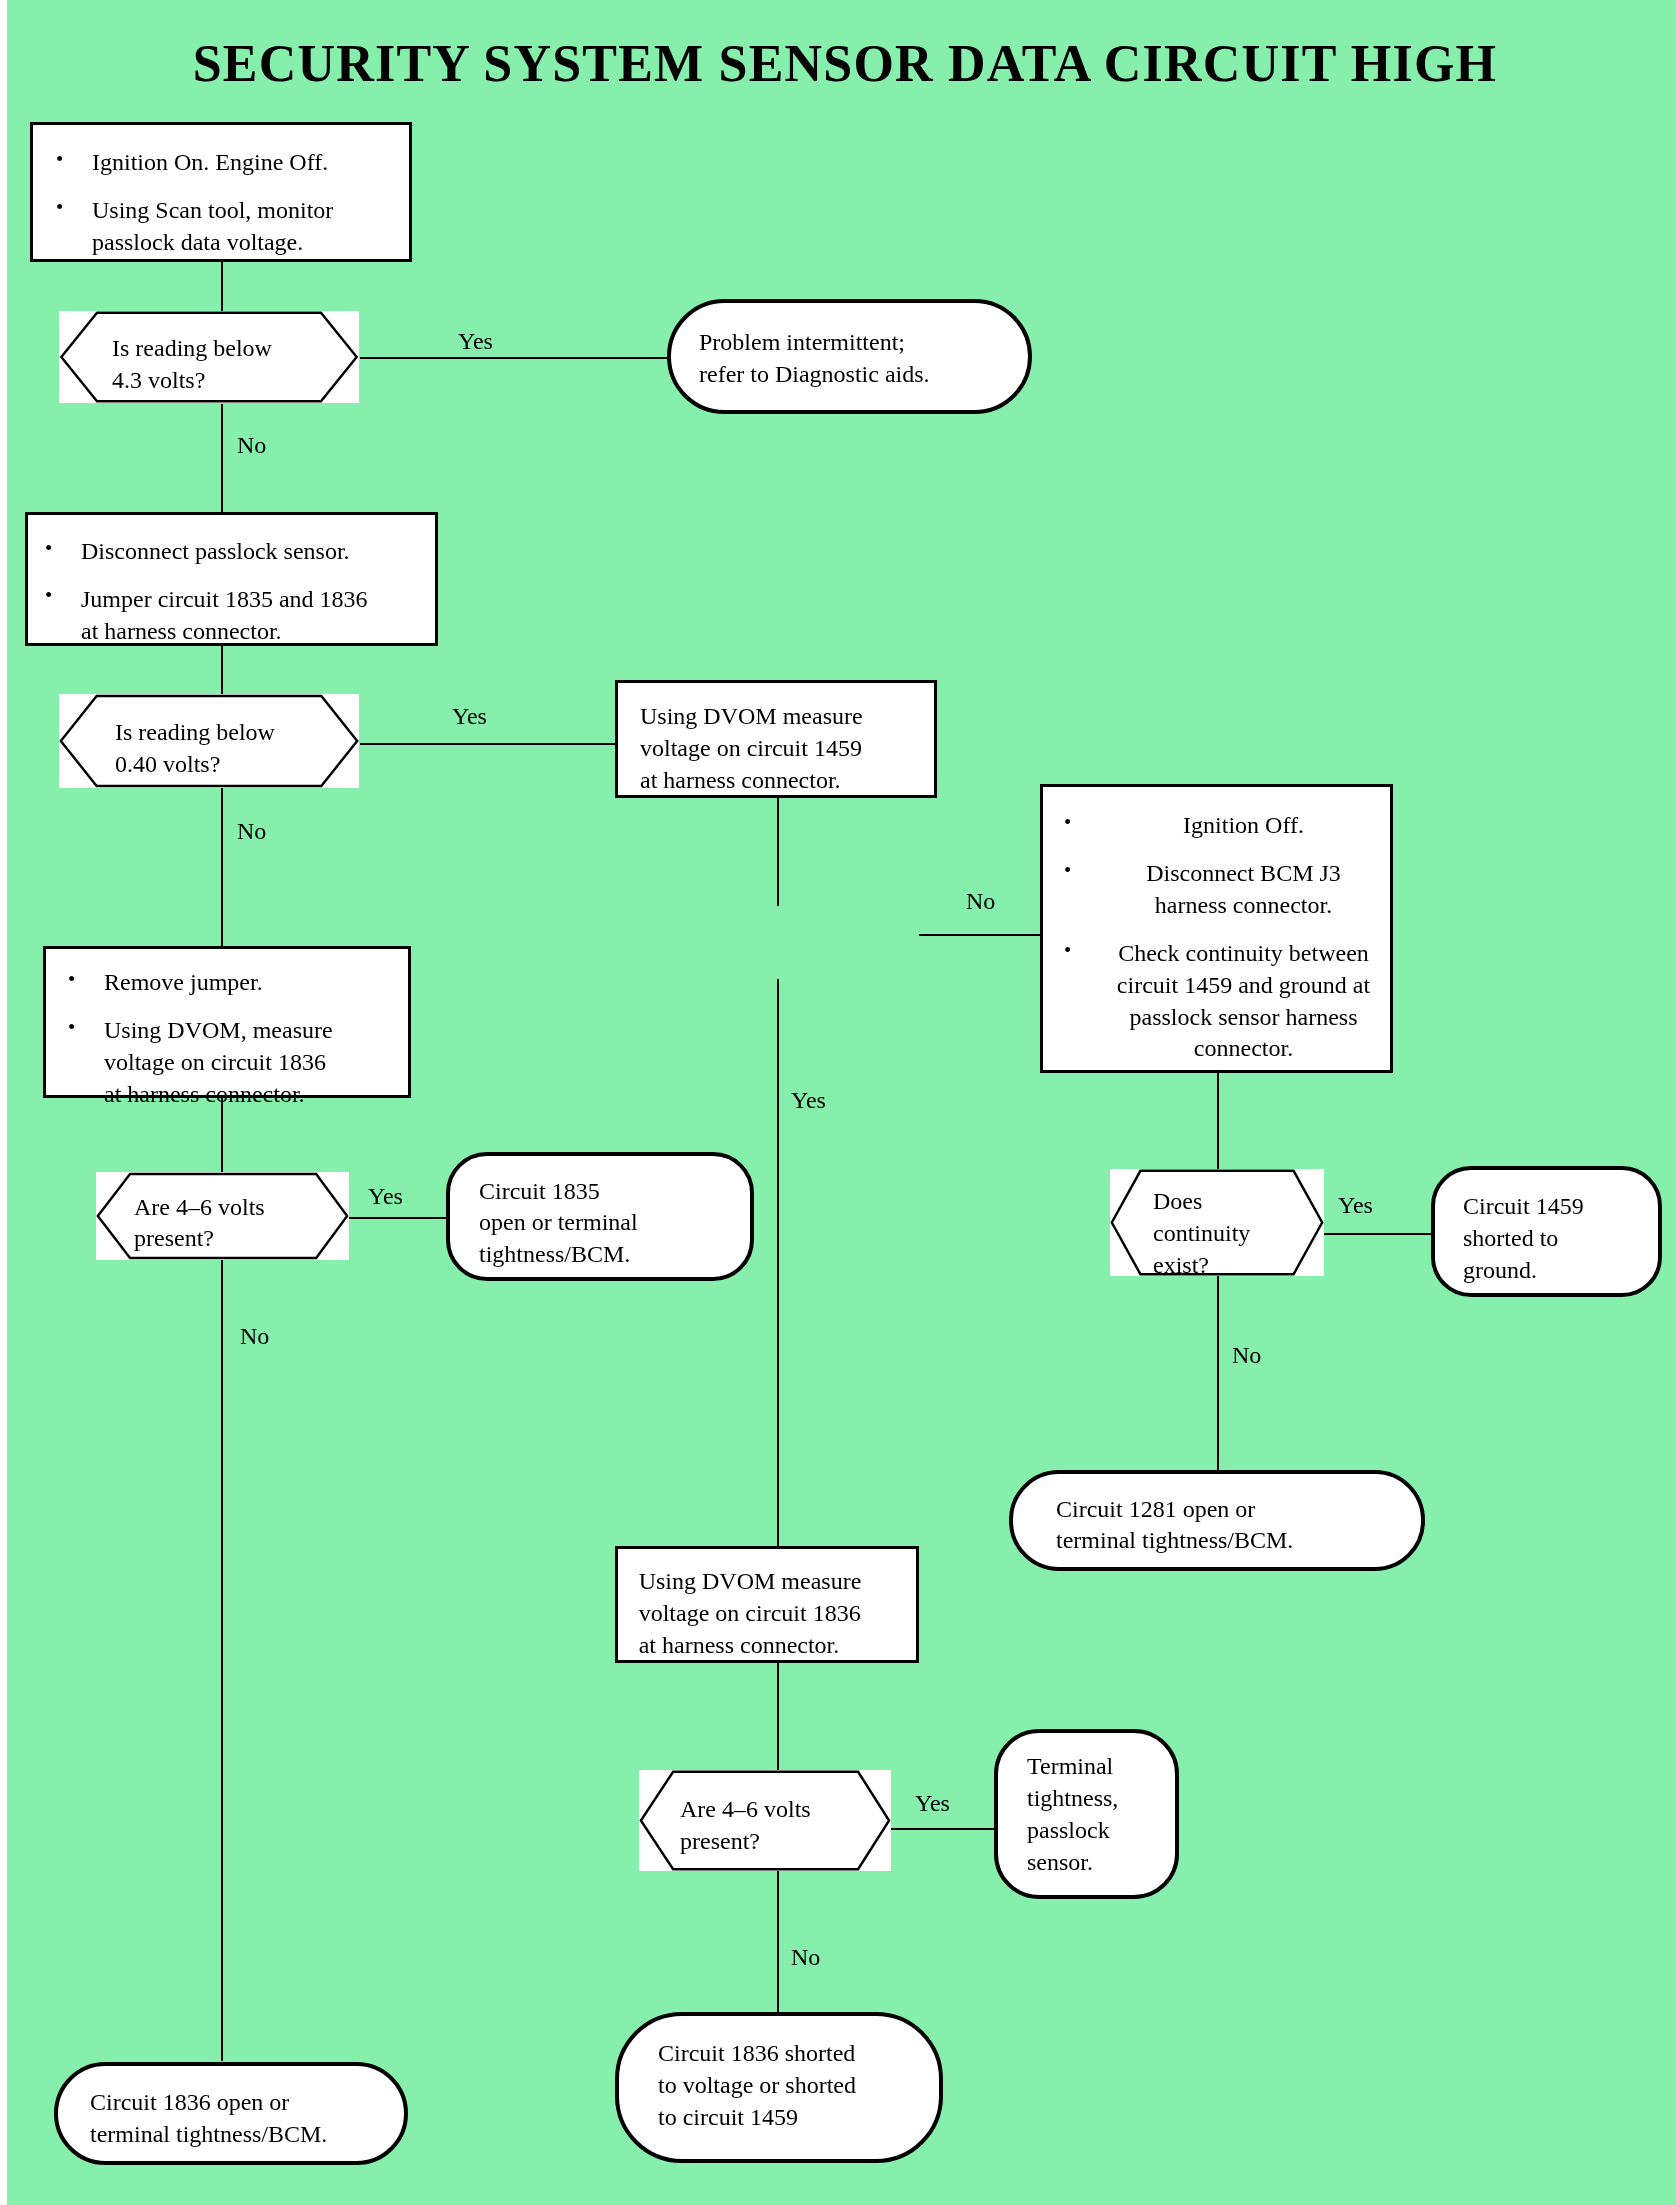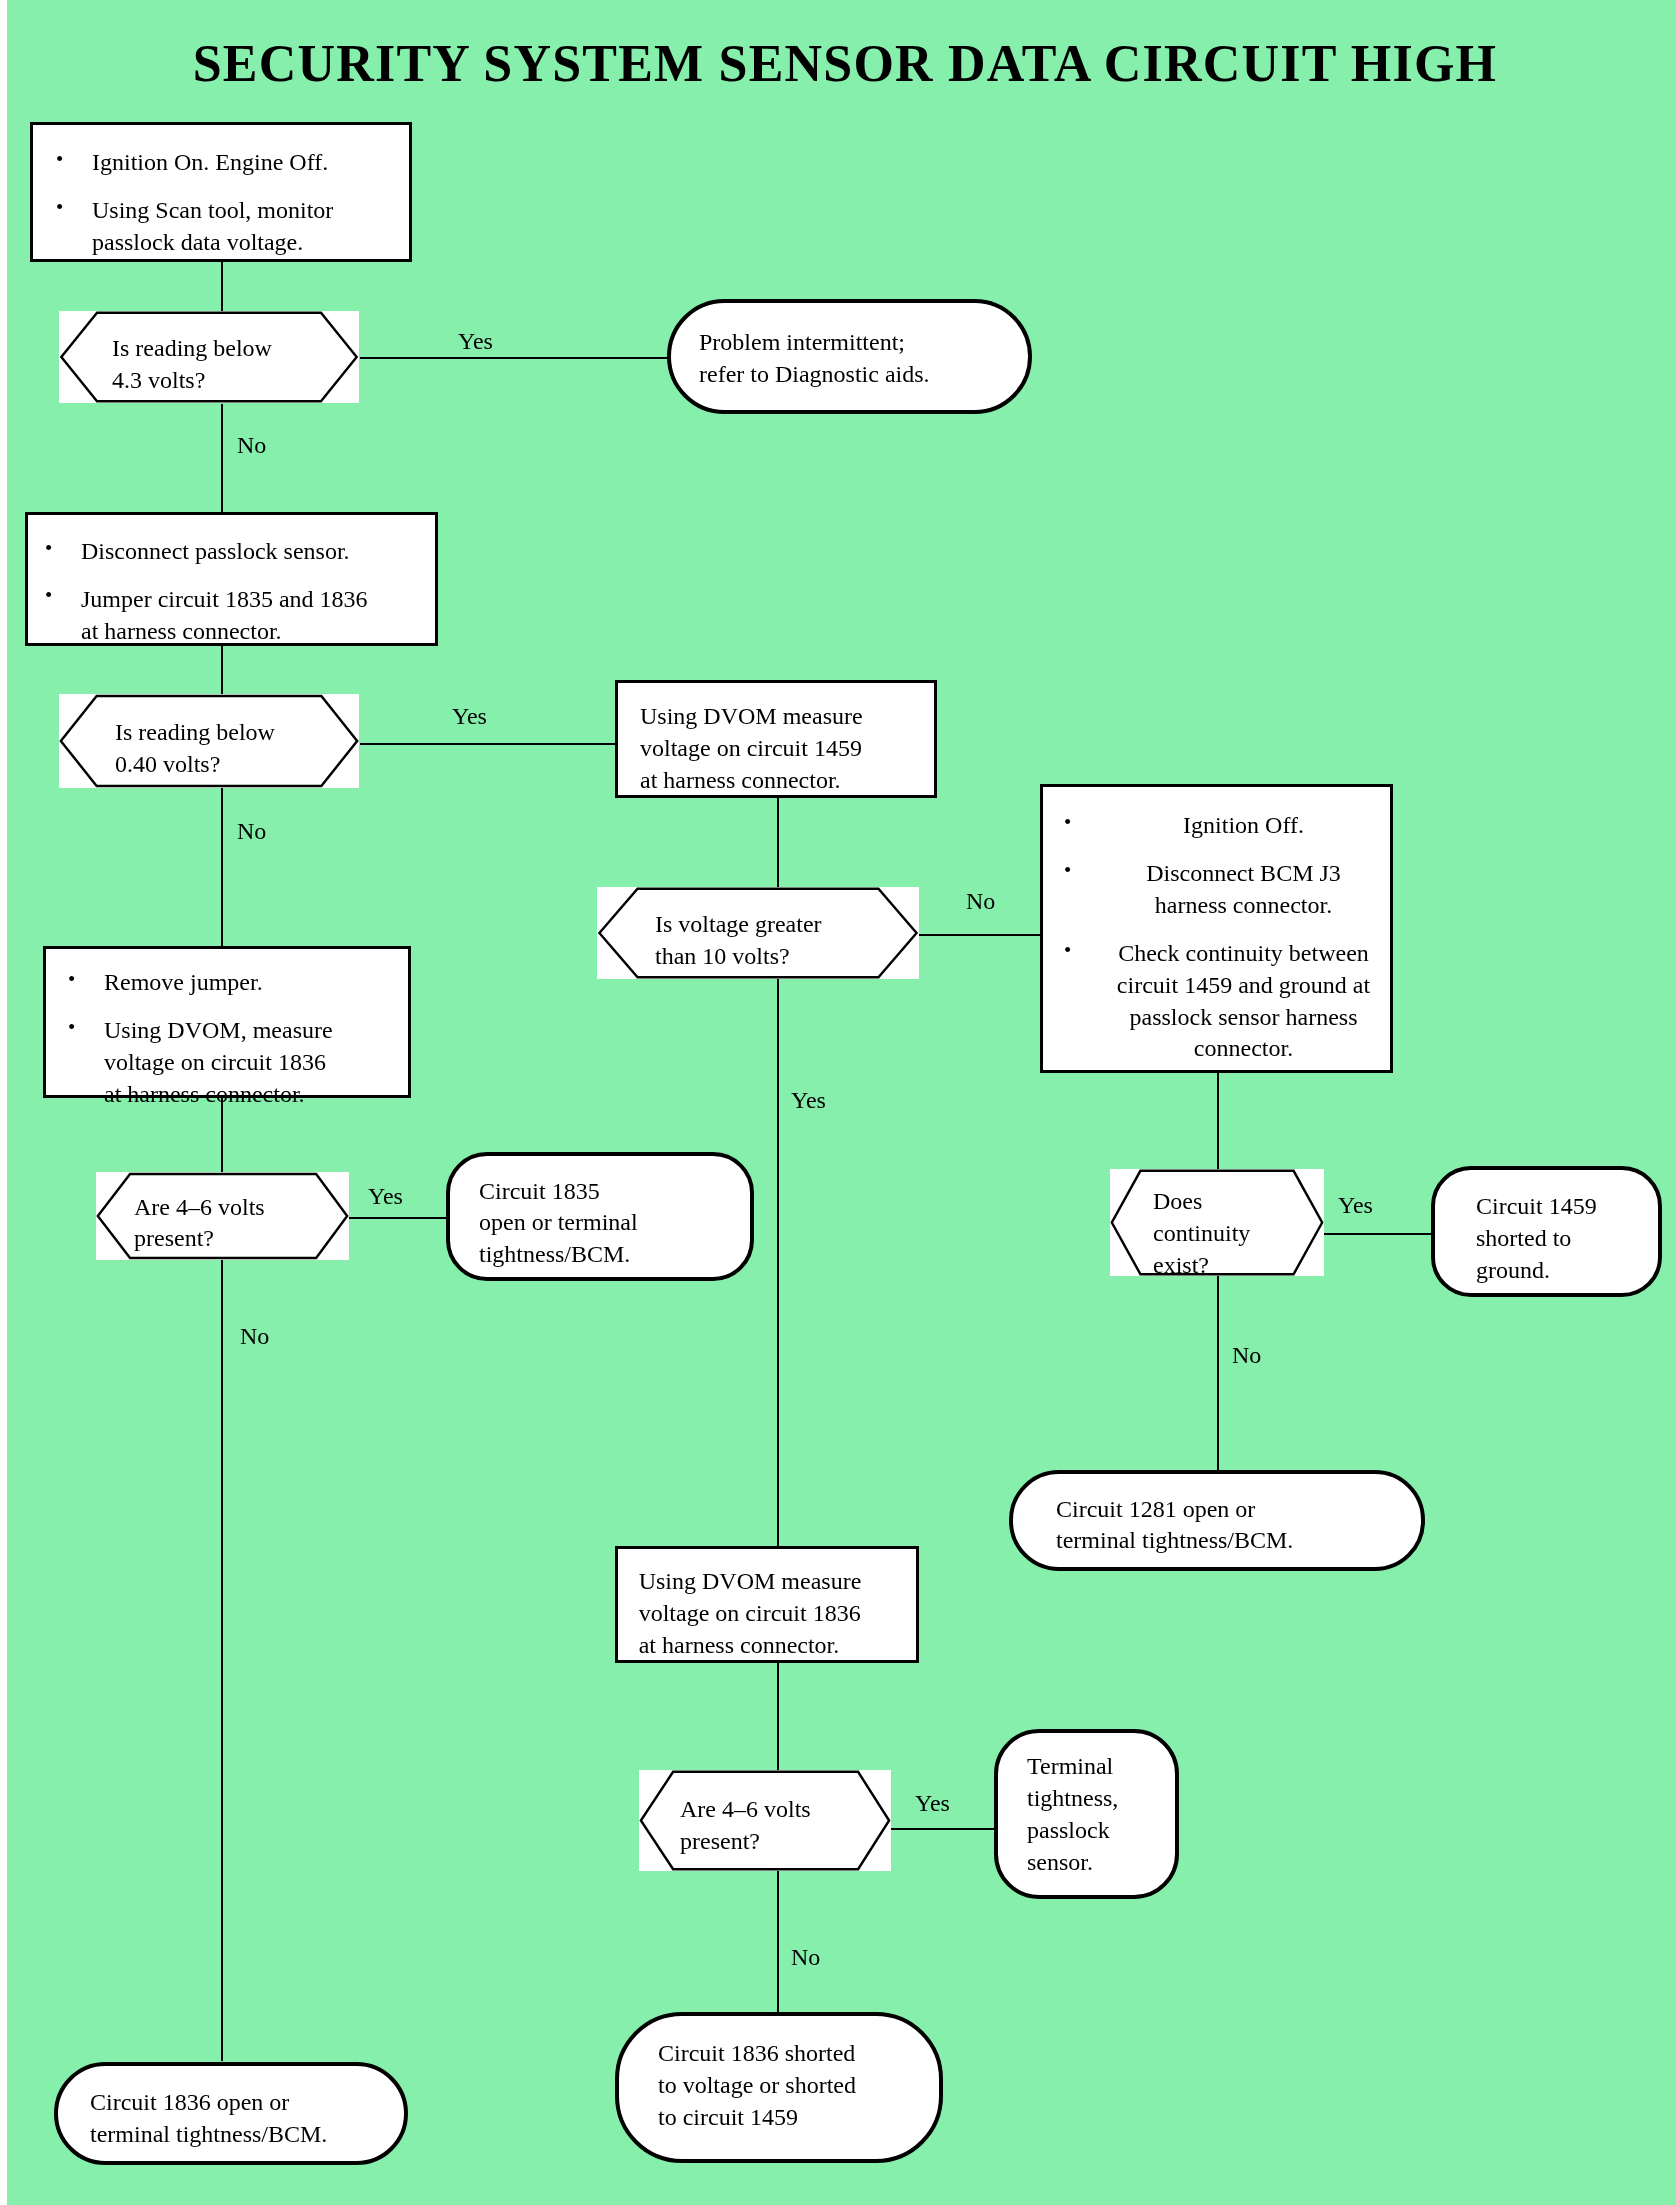--- a/index.html
+++ b/index.html
@@ -195,27 +195,20 @@
   </div>
   <div class="edgelbl" style="left:445px; top:704px;">Yes</div>
   <div class="edgelbl" style="left:230px; top:819px;">No</div>
 
   <div class="node process" style="left:608px; top:680px; width:322px; height:118px;">
     <div class="txt" style="left:22px; top:18px; width:286px;">Using DVOM measure
 voltage on circuit 1459
 at harness connector.</div>
   </div>
 
-  <div class="node hex" style="left:590px; top:887px; width:322px; height:92px;">
-    <svg width="322" height="92" viewBox="0 0 530 152">
-      <polygon points="66,3 464,3 527,76 464,149 66,149 3,76" fill="#ffffff" stroke="#000000" stroke-width="4"></polygon>
-    </svg>
-    <div class="hexlabel" style="left:58px; top:22px; width:231px;">Is voltage greater
-than 10 volts?</div>
-  </div>
   <div class="edgelbl" style="left:959px; top:889px;">No</div>
   <div class="edgelbl" style="left:784px; top:1088px;">Yes</div>
 
   <div class="node process" style="left:1033px; top:784px; width:353px; height:289px;">
     <ul class="bullets" style="left:16px; top:23px; width:328px;text-align:center;">
       <li>Ignition Off.</li>
       <li>Disconnect BCM J3
 harness connector.</li>
       <li>Check continuity between
 circuit 1459 and ground at
@@ -254,21 +247,21 @@
       <polygon points="50,3 302,3 349,88 302,173 50,173 3,88" fill="#ffffff" stroke="#000000" stroke-width="4"></polygon>
     </svg>
     <div class="hexlabel" style="left:43px; top:17px; width:152px;">Does
 continuity
 exist?</div>
   </div>
   <div class="edgelbl" style="left:1331px; top:1193px;">Yes</div>
   <div class="edgelbl" style="left:1225px; top:1343px;">No</div>
 
   <div class="node term" style="left:1424px; top:1166px; width:231px; height:131px; border-radius:40px;">
-    <div class="txt" style="left:41px; top:20.7px; width:188px;">Circuit 1459
+    <div class="txt" style="left:28px; top:20.7px; width:188px;">Circuit 1459
 shorted to
 ground.</div>
   </div>
 
   <div class="node term" style="left:1002px; top:1470px; width:416px; height:101px; border-radius:50px;">
     <div class="txt" style="left:43px; top:19.5px; width:340px;">Circuit 1281 open or
 terminal tightness/BCM.</div>
   </div>
 
   <div class="node process" style="left:608px; top:1546px; width:304px; height:117px;">

